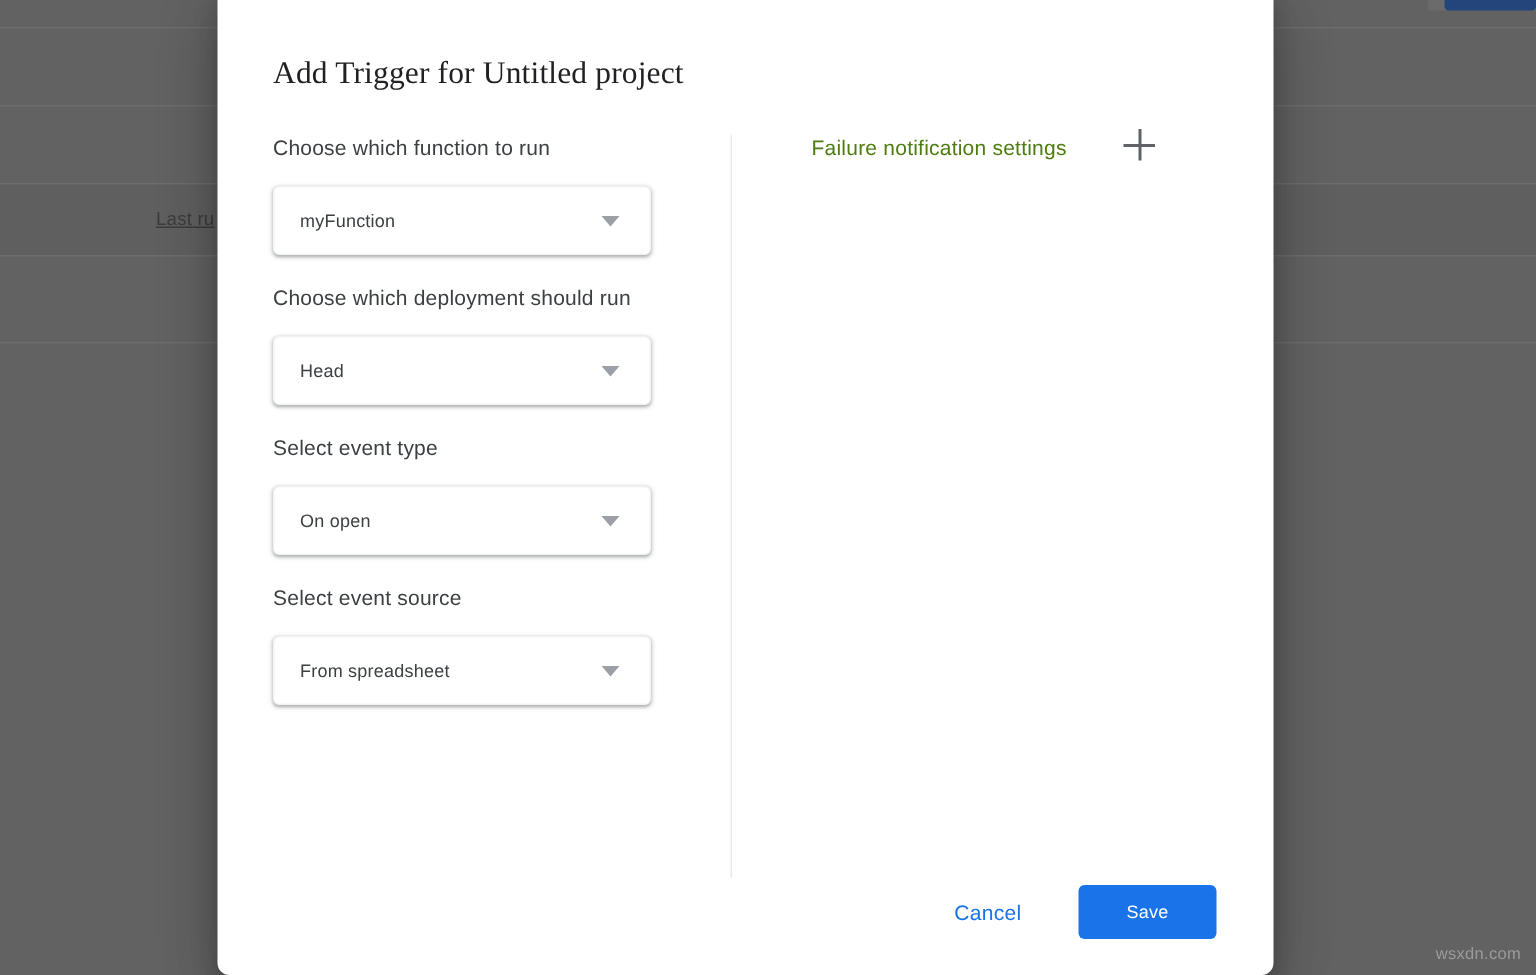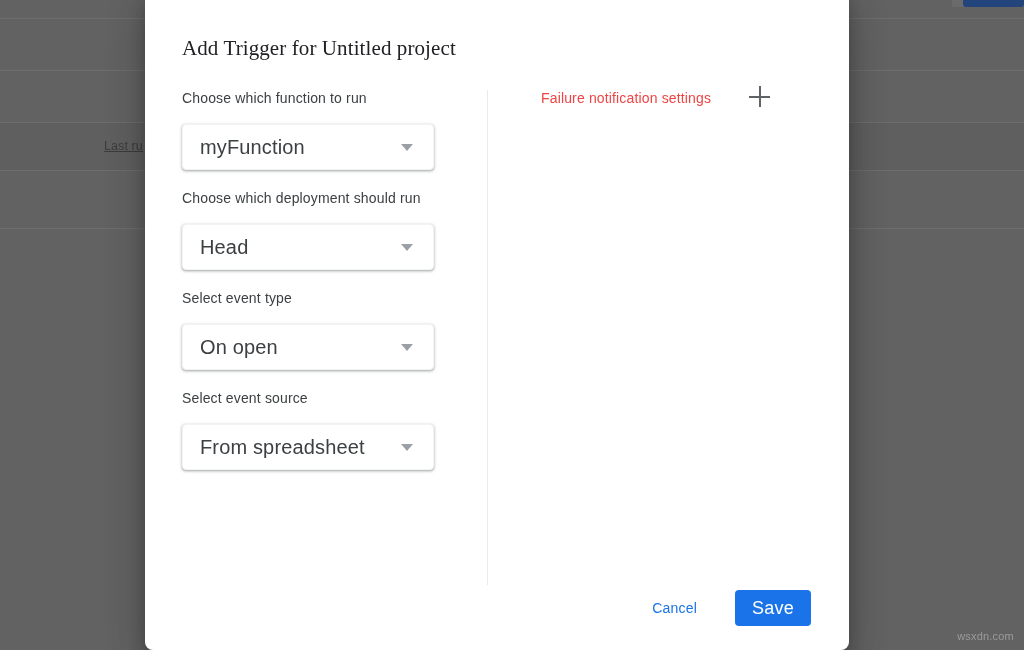--- a/index.html
+++ b/index.html
@@ -149,21 +149,21 @@
     box-shadow: 0 1px 2px 0 rgba(60,64,67,.30),
                 0 1px 3px 1px rgba(60,64,67,.15);
     box-sizing: border-box;
     cursor: pointer;
   }
   .select-value {
     position: absolute;
     left: 17px;
     top: 0;
     line-height: 44px;
-    font-size: 20px;
+    font-size: 12px;
     color: #3c4043;
     letter-spacing: .15px;
     white-space: nowrap;
   }
   .select-arrow {
     position: absolute;
     right: 20px;
     top: 50%;
     margin-top: -3px;
     width: 0;
@@ -174,21 +174,21 @@
   }
 
   
   #failure-header-row {
     display: flex;
     align-items: flex-start;
     margin-bottom: 16px;
   }
   #failure-label {
     font-size: 14px;
-    color: #ef4444;
+    color: #4d7c0f;
     letter-spacing: .15px;
     line-height: 20px;
     white-space: nowrap;
   }
   #add-notification-button {
     position: relative;
     width: 22px;
     height: 22px;
     margin-left: 38px;
     margin-top: -2px;
@@ -221,27 +221,27 @@
     letter-spacing: .2px;
     padding: 10px 14px;
     border-radius: 4px;
     background: transparent;
     border: none;
     cursor: pointer;
     font-family: "Liberation Sans", sans-serif;
   }
   #save-button {
     margin-left: 24px;
-    font-size: 18px;
+    font-size: 12px;
     color: #ffffff;
     letter-spacing: .2px;
     background: #1a73e8;
     border: none;
     border-radius: 4px;
-    width: 76px;
+    width: 92px;
     height: 36px;
     cursor: pointer;
     font-family: "Liberation Sans", sans-serif;
   }
 </style>
 </head>
 <body>
 
 <div id="backdrop">
   <div class="bg-band" style="top:122px;height:48px;"></div>

